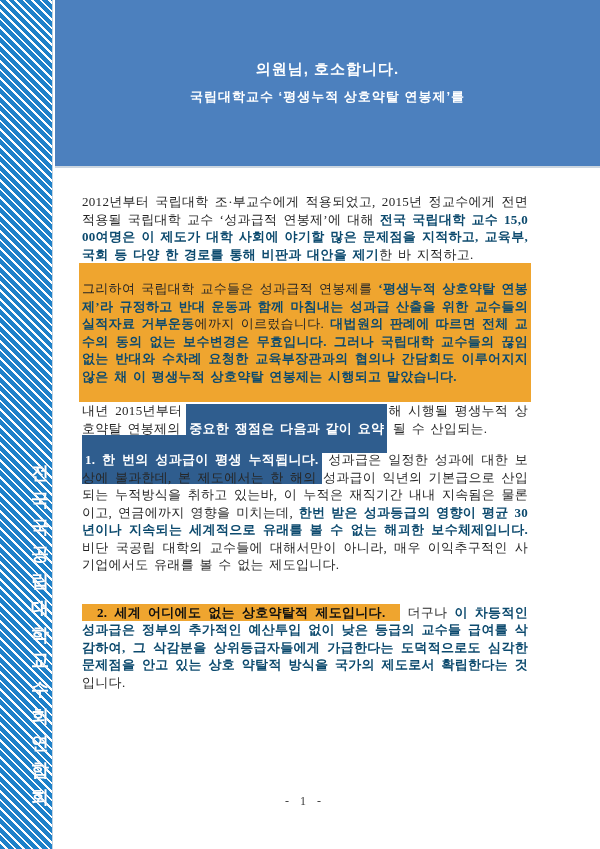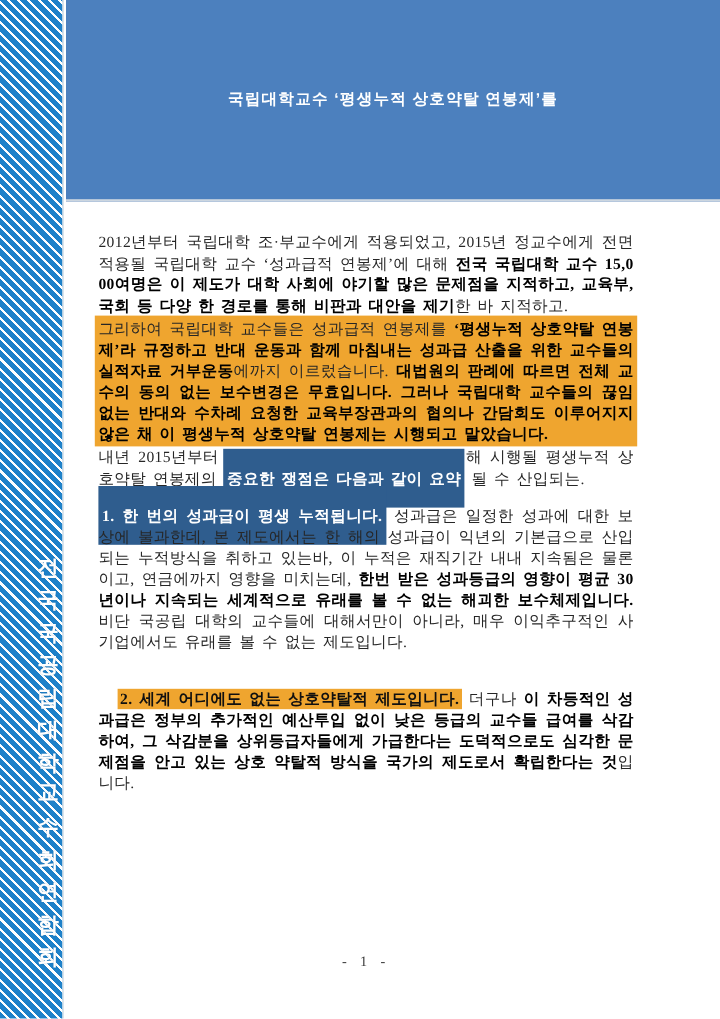--- a/index.html
+++ b/index.html
@@ -50,49 +50,50 @@
   .content{
     position:absolute;left:82px;top:193px;width:446px;
     color:var(--text);
     font-size:13px;line-height:17.5px;
     text-align:justify;word-break:break-all;
     letter-spacing:0.3px;word-spacing:2px;
   }
   .para{margin:0;}
   .para.orange{
     background:var(--highlight_orange);
-    padding:2px 3px;margin-left:-3px;margin-right:-3px;
+    padding:17px 3px;margin-left:-3px;margin-right:-3px;
   }
   .para.section-first{margin-top:14px;}
   .para.section{margin-top:30px;}
   .r-n{font-weight:normal;}
-  .r-b{font-weight:bold;color:#000000;}
+  .r-b{font-weight:bold;color:#0c4a6e;}
   .r-hb{
     background:var(--highlight_blue);
     color:#ffffff;font-weight:bold;padding:17px 3px;
   }
   .r-ho{
     background:var(--highlight_orange);
-    color:#101010;font-weight:bold;padding:1px 2px;margin-left:16px;
+    color:#101010;font-weight:bold;padding:1px 15px;
   }
   .page-number{
     position:absolute;left:82px;top:794px;width:446px;
     text-align:center;font-size:12px;color:#3a3a3a;
     letter-spacing:4px;
   }
 </style>
 </head>
 <body>
 
 <div class="page">
 
   <div class="stripe-bar"></div>
   <div class="vertical-title">전국국공립대학교수회연합회</div>
 
   <div class="banner">
+    <div class="banner-line">의원님, 호소합니다.</div>
     <div class="banner-line big">국립대학교수 ‘평생누적 상호약탈 연봉제’를</div>
   </div>
 
   <div class="content">
       <div class="para plain"><span class="r-n">2012년부터 국립대학 조·부교수에게 적용되었고, 2015년 정교수에게 전면 적용될 국립대학 교수 ‘성과급적 연봉제’에 대해 </span><span class="r-b">전국 국립대학 교수 15,000여명은 이 제도가 대학 사회에 야기할 많은 문제점을 지적하고, 교육부, 국회 등 다양 한 경로를 통해 비판과 대안을 제기</span><span class="r-n">한 바 지적하고.</span></div>
       <div class="para orange"><span class="r-n">그리하여 국립대학 교수들은 성과급적 연봉제를 </span><span class="r-b">‘평생누적 상호약탈 연봉제’라 규정하고 반대 운동과 함께 마침내는 성과급 산출을 위한 교수들의 실적자료 거부운동</span><span class="r-n">에까지 이르렀습니다. </span><span class="r-b">대법원의 판례에 따르면 전체 교수의 동의 없는 보수변경은 무효입니다. 그러나 국립대학 교수들의 끊임없는 반대와 수차례 요청한 교육부장관과의 협의나 간담회도 이루어지지 않은 채 이 평생누적 상호약탈 연봉제는 시행되고 말았습니다.</span></div>
       <div class="para plain"><span class="r-n">내년 2015년부터 전국의 국립대학 교수 전원에 대해 시행될 평생누적 상호약탈 연봉제의 </span><span class="r-hb">중요한 쟁점은 다음과 같이 요약</span><span class="r-n"> 될 수 산입되는.</span></div>
       <div class="para section-first"><span class="r-hb">1. 한 번의 성과급이 평생 누적됩니다.</span><span class="r-n"> 성과급은 일정한 성과에 대한 보상에 불과한데, 본 제도에서는 한 해의 성과급이 익년의 기본급으로 산입되는 누적방식을 취하고 있는바, 이 누적은 재직기간 내내 지속됨은 물론이고, 연금에까지 영향을 미치는데, </span><span class="r-b">한번 받은 성과등급의 영향이 평균 30년이나 지속되는 세계적으로 유래를 볼 수 없는 해괴한 보수체제입니다.</span><span class="r-n"> 비단 국공립 대학의 교수들에 대해서만이 아니라, 매우 이익추구적인 사기업에서도 유래를 볼 수 없는 제도입니다.</span></div>
       <div class="para section"><span class="r-ho">2. 세계 어디에도 없는 상호약탈적 제도입니다.</span><span class="r-n"> 더구나 </span><span class="r-b">이 차등적인 성과급은 정부의 추가적인 예산투입 없이 낮은 등급의 교수들 급여를 삭감하여, 그 삭감분을 상위등급자들에게 가급한다는 도덕적으로도 심각한 문제점을 안고 있는 상호 약탈적 방식을 국가의 제도로서 확립한다는 것</span><span class="r-n">입니다.</span></div>
     </div>

